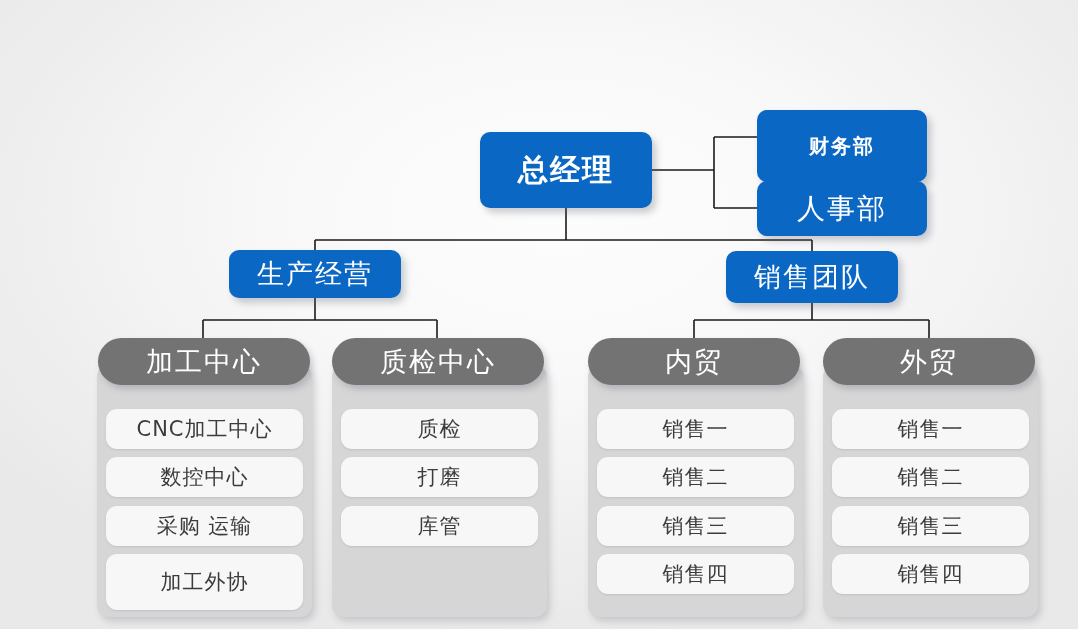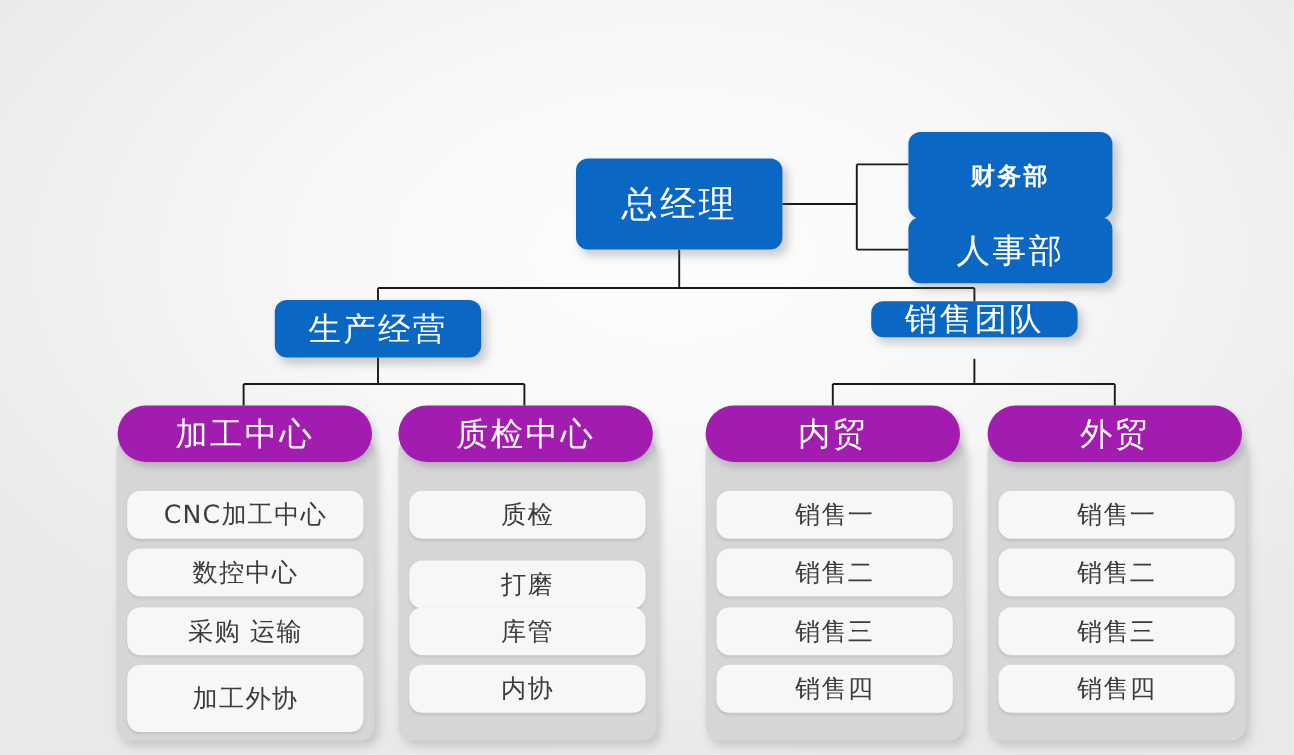--- a/index.html
+++ b/index.html
@@ -81,21 +81,21 @@
 
   .node-dark {
     background: #0a68c4;
     border-radius: 10px;
     box-shadow: 4px 5px 7px rgba(90,95,105,0.30);
     font-size: 30px;
     letter-spacing: 2px;
   }
 
   .node-cyan {
-    background: #a21caf;
+    background: #737373;
     border-radius: 24px;
     box-shadow: 3px 4px 6px rgba(90,95,105,0.28);
     font-size: 27px;
     letter-spacing: 2px;
   }
 
   
   .col-panel {
     position: absolute;
     background: #d6d6d7;
@@ -152,47 +152,46 @@
     <line x1="203" y1="320" x2="437" y2="320"></line>
     <line x1="203" y1="320" x2="203" y2="338"></line>
     <line x1="437" y1="320" x2="437" y2="338"></line>
 
     <line x1="812" y1="299" x2="812" y2="320"></line>
     <line x1="694" y1="320" x2="929" y2="320"></line>
     <line x1="694" y1="320" x2="694" y2="338"></line>
     <line x1="929" y1="320" x2="929" y2="338"></line>
   </svg>
 
-  <div class="node node-dark" style="left:480px; top:132px; width:172px; height:76px;">总经理</div>
+  <div class="node node-dark" style="left:480px; top:132px; width:172px; height:76px;font-weight:bold;">总经理</div>
 
   <div class="node node-dark" style="left:757px; top:110px; width:170px; height:72px; font-size:20px;font-weight:bold;">财务部</div>
 
   <div class="node node-dark" style="left:757px; top:181px; width:170px; height:55px; font-size:28px;">人事部</div>
 
   <div class="node node-dark" style="left:229px; top:250px; width:172px; height:48px; font-size:27px;">生产经营</div>
 
-  <div class="node node-dark" style="left:726px; top:251px; width:172px; height:30px; font-size:27px;">销售团队</div>
+  <div class="node node-dark" style="left:726px; top:251px; width:172px; height:52px; font-size:27px;">销售团队</div>
 
   <div class="col-panel" style="left:97px; top:365px; width:215px; height:252px;"></div>
 
   <div class="node node-cyan" style="left:98px; top:338px; width:212px; height:47px;">加工中心</div>
 
   <div class="leaf" style="left:106px; top:409px; width:197px; height:40px;">CNC加工中心</div>
   <div class="leaf" style="left:106px; top:457px; width:197px; height:40px;">数控中心</div>
   <div class="leaf" style="left:106px; top:506px; width:197px; height:40px;">采购 运输</div>
   <div class="leaf" style="left:106px; top:554px; width:197px; height:56px;">加工外协</div>
 
   <div class="col-panel" style="left:332px; top:365px; width:215px; height:252px;"></div>
 
   <div class="node node-cyan" style="left:332px; top:338px; width:212px; height:47px;text-align:center;">质检中心</div>
 
   <div class="leaf" style="left:341px; top:409px; width:197px; height:40px;">质检</div>
-  <div class="leaf" style="left:341px; top:467px; width:197px; height:40px;">打磨</div>
+  <div class="leaf" style="left:341px; top:457px; width:197px; height:40px;">打磨</div>
   <div class="leaf" style="left:341px; top:506px; width:197px; height:40px;">库管</div>
-  <div class="leaf" style="left:341px; top:554px; width:197px; height:40px;">内协</div>
 
   <div class="col-panel" style="left:588px; top:365px; width:215px; height:252px;"></div>
 
   <div class="node node-cyan" style="left:588px; top:338px; width:212px; height:47px;">内贸</div>
 
   <div class="leaf" style="left:597px; top:409px; width:197px; height:40px;">销售一</div>
   <div class="leaf" style="left:597px; top:457px; width:197px; height:40px;">销售二</div>
   <div class="leaf" style="left:597px; top:506px; width:197px; height:40px;">销售三</div>
   <div class="leaf" style="left:597px; top:554px; width:197px; height:40px;">销售四</div>
 

